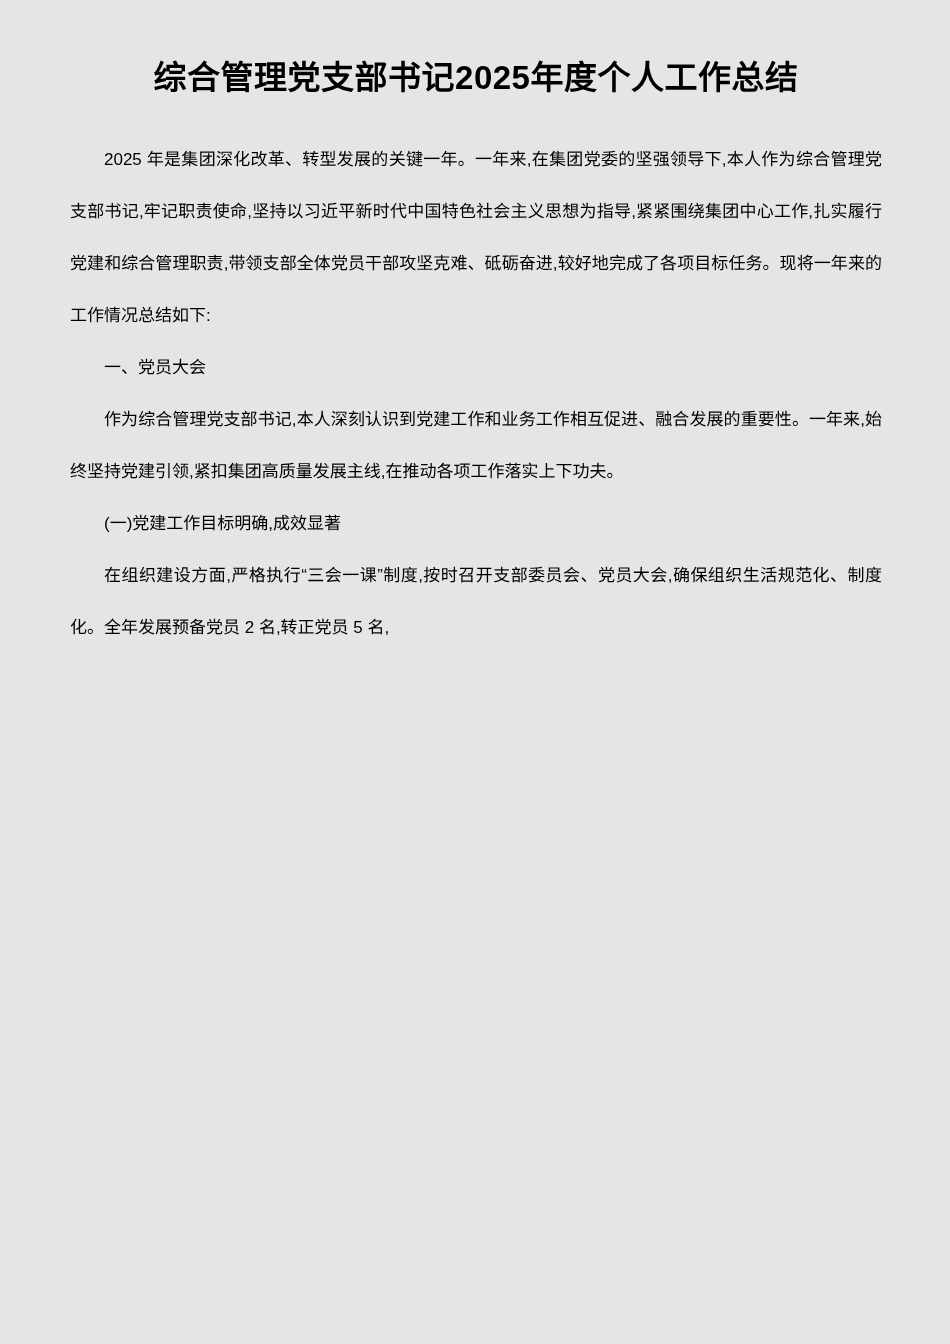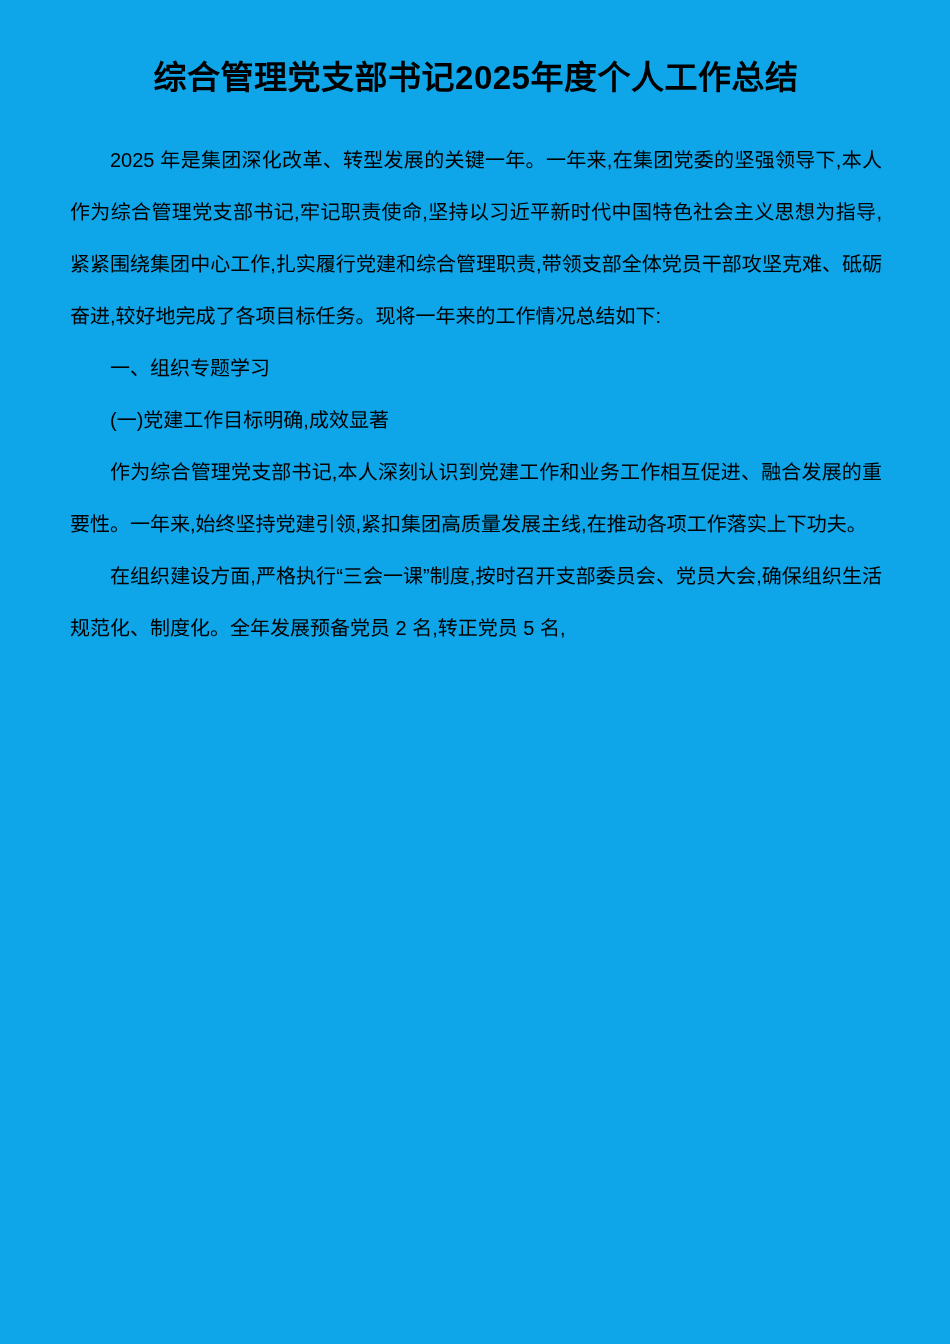--- a/index.html
+++ b/index.html
@@ -12,21 +12,21 @@
     font-family: "Liberation Sans", "DejaVu Sans", sans-serif;
     color: #000000;
     -webkit-font-smoothing: antialiased;
   }
 
   .page {
     position: relative;
     width: 950px;
     height: 1344px;
     margin: 0 auto;
-    background: #0ea5e9;
+    background: #e5e5e5;
     overflow: hidden;
     box-sizing: border-box;
   }
 
   .doc-body {
     position: absolute;
     left: 70px;
     top: 0;
     width: 812px;
   }
@@ -39,21 +39,21 @@
     letter-spacing: 0.5px;
     text-align: center;
     margin: 0;
     padding-top: 56px;
     white-space: nowrap;
     color: #000;
   }
 
   
   .para {
-    font-size: 20px;
+    font-size: 17px;
     line-height: 52px;
     text-align: justify;
     text-justify: inter-ideograph;
     text-align-last: left;
     margin: 0;
     color: #000;
     word-break: break-all;
   }
   .para.indent {
     text-indent: 2em;
@@ -74,24 +74,24 @@
 
 <div class="page">
   <div class="doc-body">
 
     <h1 class="doc-title">综合管理党支部书记2025年度个人工作总结</h1>
 
     <div class="spacer-after-title"></div>
 
     <p class="para indent">2025 年是集团深化改革、转型发展的关键一年。一年来,在集团党委的坚强领导下,本人作为综合管理党支部书记,牢记职责使命,坚持以习近平新时代中国特色社会主义思想为指导,紧紧围绕集团中心工作,扎实履行党建和综合管理职责,带领支部全体党员干部攻坚克难、砥砺奋进,较好地完成了各项目标任务。现将一年来的工作情况总结如下:</p>
 
-    <p class="para heading">一、组织专题学习</p>
+    <p class="para heading">一、党员大会</p>
+
+    <p class="para indent">作为综合管理党支部书记,本人深刻认识到党建工作和业务工作相互促进、融合发展的重要性。一年来,始终坚持党建引领,紧扣集团高质量发展主线,在推动各项工作落实上下功夫。</p>
 
     <p class="para subheading">(一)党建工作目标明确,成效显著</p>
-
-    <p class="para indent">作为综合管理党支部书记,本人深刻认识到党建工作和业务工作相互促进、融合发展的重要性。一年来,始终坚持党建引领,紧扣集团高质量发展主线,在推动各项工作落实上下功夫。</p>
 
 
 
     <p class="para indent">在组织建设方面,严格执行“三会一课”制度,按时召开支部委员会、党员大会,确保组织生活规范化、制度化。全年发展预备党员 2 名,转正党员 5 名,</p>
 
   </div>
 </div>
 
 </body></html>

